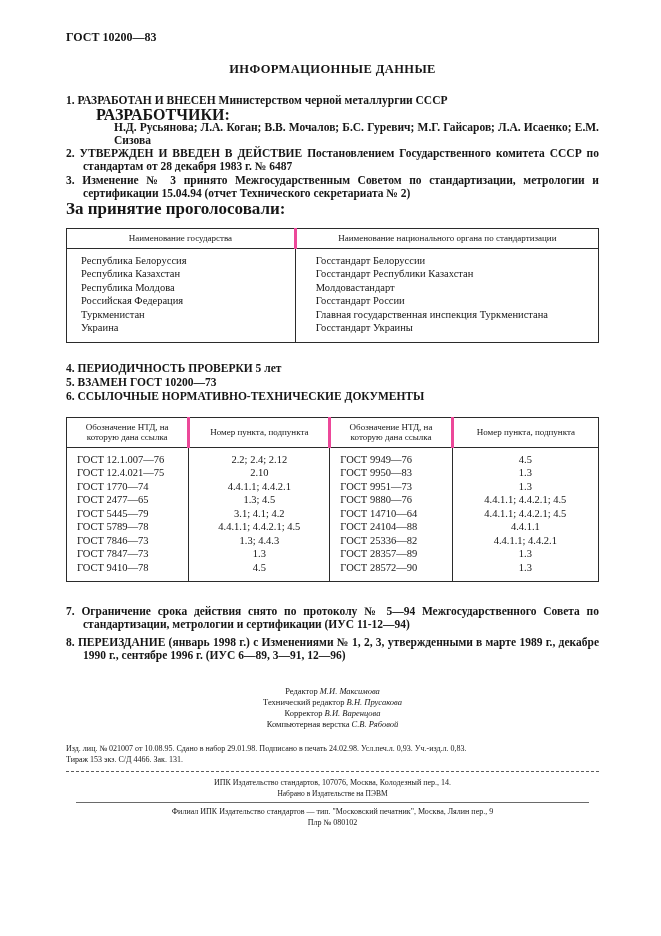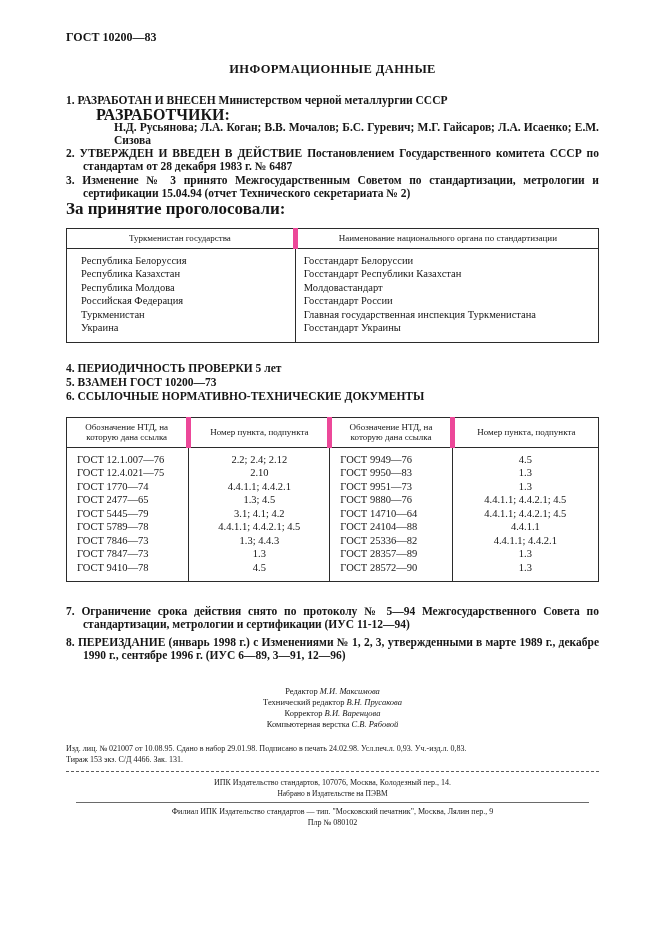--- a/index.html
+++ b/index.html
@@ -27,38 +27,38 @@
   .sub-label { font-weight:bold; font-size:16px; line-height:13px; margin-left:30px; }
   .sub-names { font-weight:bold; font-size:11.5px; line-height:13px; margin-left:48px; text-align:justify; }
   .vote-intro { font-weight:bold; font-size:17px; line-height:13px; margin-top:1px; }
 
   table { border-collapse:collapse; width:100%; table-layout:fixed; }
   .doc-table { border:1px solid #2b2b2b; }
   .doc-table th {
     font-weight:normal; font-size:9px; line-height:10.5px;
     text-align:center; vertical-align:middle;
     border-bottom:1px solid #2b2b2b;
-    border-left:5px solid #ec4899;
+    border-left:3px solid #ec4899;
     padding:4px 6px;
   }
   .doc-table th:first-child { border-left:none; }
   .doc-table td {
     font-size:10.5px; line-height:13.5px;
     border-left:1px solid #2b2b2b;
     vertical-align:top;
     padding:0 8px 0 14px;
   }
   .doc-table td:first-child { border-left:none;margin-left:8px; }
   .doc-table tbody tr:first-child td { padding-top:5px; }
   .doc-table tbody tr:last-child td { padding-bottom:7px; }
 
   .states-table { margin:13px 0 19px 0; }
   .states-table col.c1 { width:43%; }
   .states-table col.c2 { width:57%; }
-  .states-table td.org { padding-left:8px; }
+  .states-table td.org { padding-left:20px; }
 
   .ntd-table { margin:13px 0 0 0; }
   .ntd-table col.n1 { width:23%; }
   .ntd-table col.n2 { width:26.5%; }
   .ntd-table col.n3 { width:23%; }
   .ntd-table col.n4 { width:27.5%; }
   .ntd-table td.num { text-align:center; padding:0 4px; }
   .ntd-table td.gost { padding:0 2px 0 10px; white-space:nowrap; }
 
   .spacer-after-ntd { height:23px; }
@@ -90,21 +90,21 @@
   <div class="item">3. Изменение № 3 принято Межгосударственным Советом по стандартизации, метрологии и сертификации 15.04.94 (отчет Технического секретариата № 2)</div>
   <div class="vote-intro">За принятие проголосовали:</div>
 
   <table class="doc-table states-table">
     <colgroup>
         <col class="c1">
         <col class="c2">
       </colgroup>
     <thead>
       <tr>
-        <th>Туркменистан государства</th>
+        <th>Наименование государства</th>
         <th>Наименование национального органа по стандартизации</th>
       </tr>
     </thead>
     <tbody>
       <tr>
         <td>Республика Белоруссия</td>
         <td class="org">Госстандарт Белоруссии</td>
       </tr>
       <tr>
         <td>Республика Казахстан</td>

